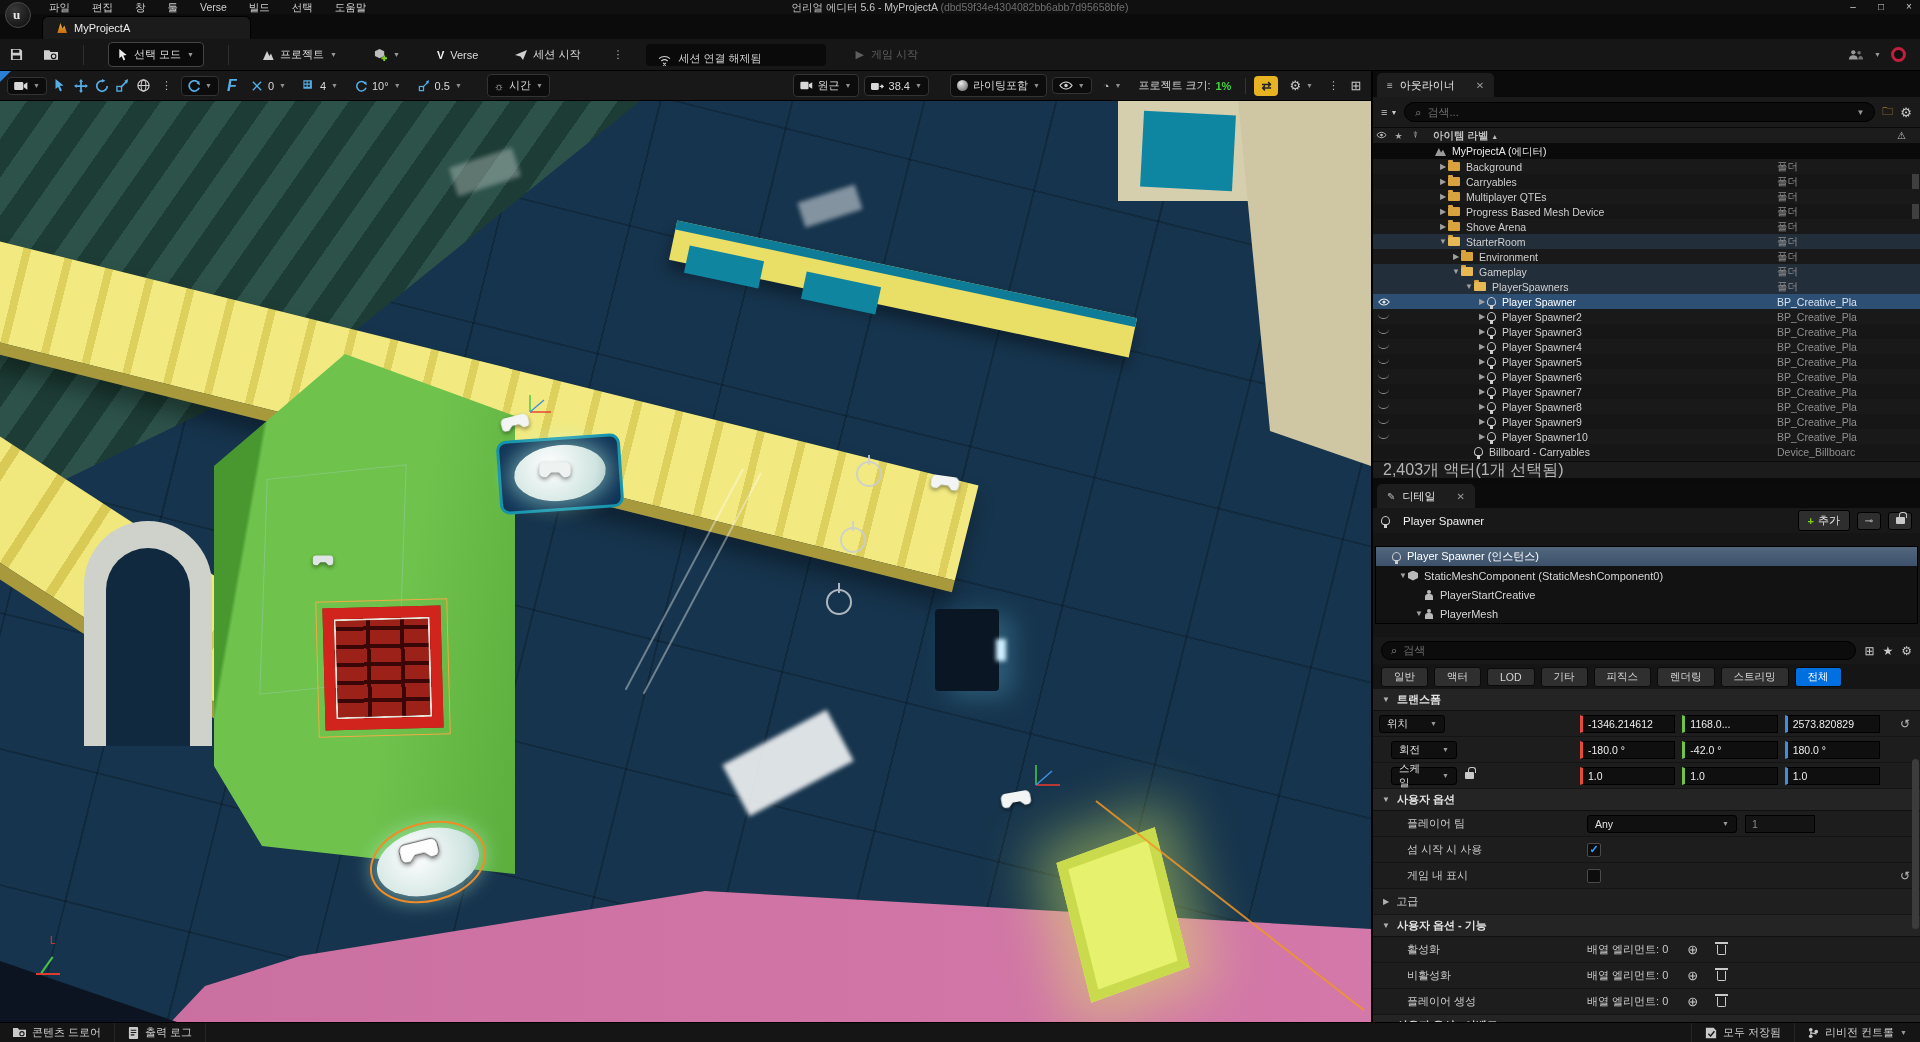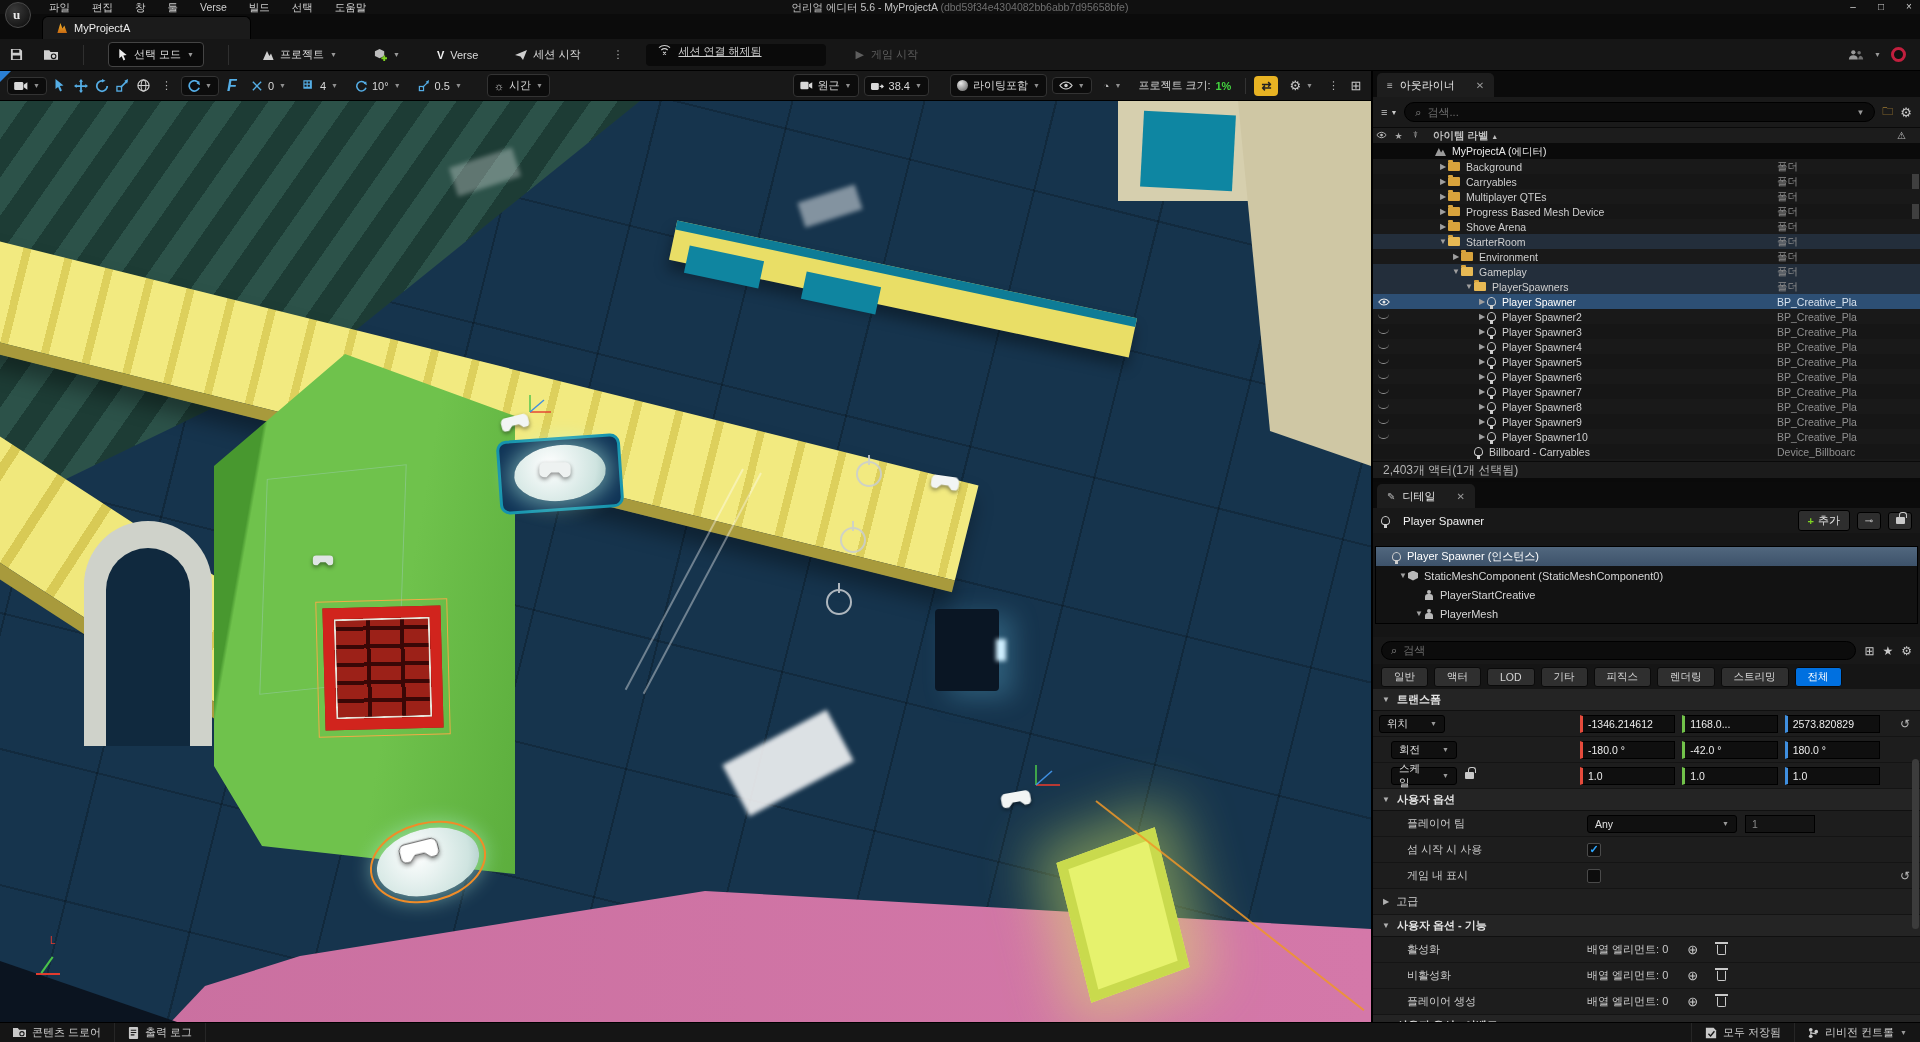--- a/index.html
+++ b/index.html
@@ -22,21 +22,21 @@
     display:flex;align-items:center;gap:7px;padding:0 120px 0 12px;font-size:11px;color:#ececec;}
   .uefn-icon{width:12px;height:10px;background:linear-gradient(180deg,#f0b32a,#c96a12);clip-path:polygon(20% 100%,45% 0,62% 55%,78% 25%,100% 100%,0 100%);}
   
   .toolbar{height:32px;background:#161616;border-bottom:1px solid #000;display:flex;align-items:center;padding:0 8px;gap:19px;}
   .tbtn{display:flex;align-items:center;gap:6px;padding:4px 9px;border-radius:4px;font-size:11px;color:#dcdcdc;white-space:nowrap;}
   .tbtn .chev{font-size:7px;color:#9a9a9a;}
   .tbtn.outlined{background:#0a0a0a;border:1px solid #444;}
   .tsep{width:1px;height:20px;background:#2f2f2f;margin:0 5px;}
   .icon16{width:16px;height:16px;display:inline-flex;align-items:center;justify-content:center;color:#cfcfcf;}
   .dots{color:#b9b9b9;font-size:11px;padding:0 4px;letter-spacing:0;}
-  .session-box{background:#0a0a0a;border-radius:4px;min-width:180px;height:22px;display:flex;align-items:flex-start;gap:7px;padding:0 12px;font-size:11px;color:#cfcfcf;text-decoration:underline;}
+  .session-box{background:#0a0a0a;border-radius:4px;min-width:180px;height:22px;display:flex;align-items:flex-end;gap:7px;padding:0 12px;font-size:11px;color:#cfcfcf;}
   .game-start{color:#5e5e5e;display:flex;gap:7px;align-items:center;font-size:11px;padding:0 10px;}
   .toolbar-right{margin-left:auto;display:flex;align-items:center;gap:10px;padding-right:6px;}
   .avatar-ring{width:15px;height:15px;border-radius:50%;border:3px solid #c21f3e;background:#101010;}
   
   .workspace{flex:1;display:flex;min-height:0;}
   .viewport-pane{width:1371px;display:flex;flex-direction:column;position:relative;}
   .focus-corner{position:absolute;left:0;top:0;width:0;height:0;border-top:11px solid #2a7fd4;border-right:11px solid transparent;z-index:30;}
   .vtoolbar{height:30px;background:#181818;border-bottom:1px solid #000;display:flex;align-items:center;justify-content:space-between;padding:0 7px;}
   .vt-group{display:flex;align-items:center;gap:5px;}
   .vbtn{display:flex;align-items:center;gap:5px;padding:3px 6px;border-radius:4px;font-size:11px;color:#d8d8d8;white-space:nowrap;}
@@ -129,21 +129,21 @@
   .ol-row .typ{position:absolute;left:404px;color:#8f8f8f;}
   .ol-row.sel .typ{color:#d6e2ef;}
   .fold{width:12px;height:9px;background:#d8a33c;border-radius:1px;position:relative;margin-right:6px;flex:none;}
   .fold::before{content:"";position:absolute;left:0;top:-2px;width:5px;height:2px;background:#d8a33c;border-radius:1px 1px 0 0;}
   .fold.open{background:#e7b954;}
   .worldic{width:11px;height:9px;margin-right:6px;background:#9a9a9a;clip-path:polygon(0 100%,35% 10%,55% 60%,72% 30%,100% 100%);flex:none;}
   .spawnic{width:9px;height:9px;border:1.5px solid #cfcfcf;border-radius:50% 50% 50% 50%/60% 60% 40% 40%;margin-right:6px;position:relative;flex:none;}
   .spawnic::after{content:"";position:absolute;left:2px;top:8px;width:3px;height:3px;background:#cfcfcf;}
   .eye-open{width:12px;height:12px;}
   .eye-closed{width:11px;height:5px;border-bottom:1.5px solid #8a8a8a;border-radius:0 0 9px 9px;}
-  .ol-status{height:17px;background:#1b1b1b;border-top:1px solid #0a0a0a;font-size:12px;color:#b5b5b5;display:flex;align-items:center;padding-left:10px;}
+  .ol-status{height:17px;background:#1b1b1b;border-top:1px solid #0a0a0a;font-size:16px;color:#b5b5b5;display:flex;align-items:center;padding-left:10px;}
   .ol-scroll{position:absolute;right:1px;top:2px;width:7px;height:120px;background:#3f3f3f;border-radius:4px;}
   .splitter{height:4px;background:#0a0a0a;}
   
   .details{flex:1;display:flex;flex-direction:column;background:#151515;overflow:hidden;}
   .dt-name{height:25px;display:flex;align-items:center;gap:7px;padding:0 8px;background:#181818;font-size:11.5px;color:#f0f0f0;}
   .dt-name .grow{flex:1;}
   .add-btn{display:flex;align-items:center;gap:4px;background:#2e2e2e;border:1px solid #000;border-radius:3px;padding:2px 9px;font-size:11px;color:#e4e4e4;}
   .add-btn .plus{color:#7ed321;font-weight:bold;}
   .mini-btn{width:24px;height:18px;background:#2e2e2e;border:1px solid #000;border-radius:3px;display:flex;align-items:center;justify-content:center;color:#c9c9c9;font-size:10px;}
   .comp-tree{background:#121212;border:1px solid #000;margin:13px 2px;}

